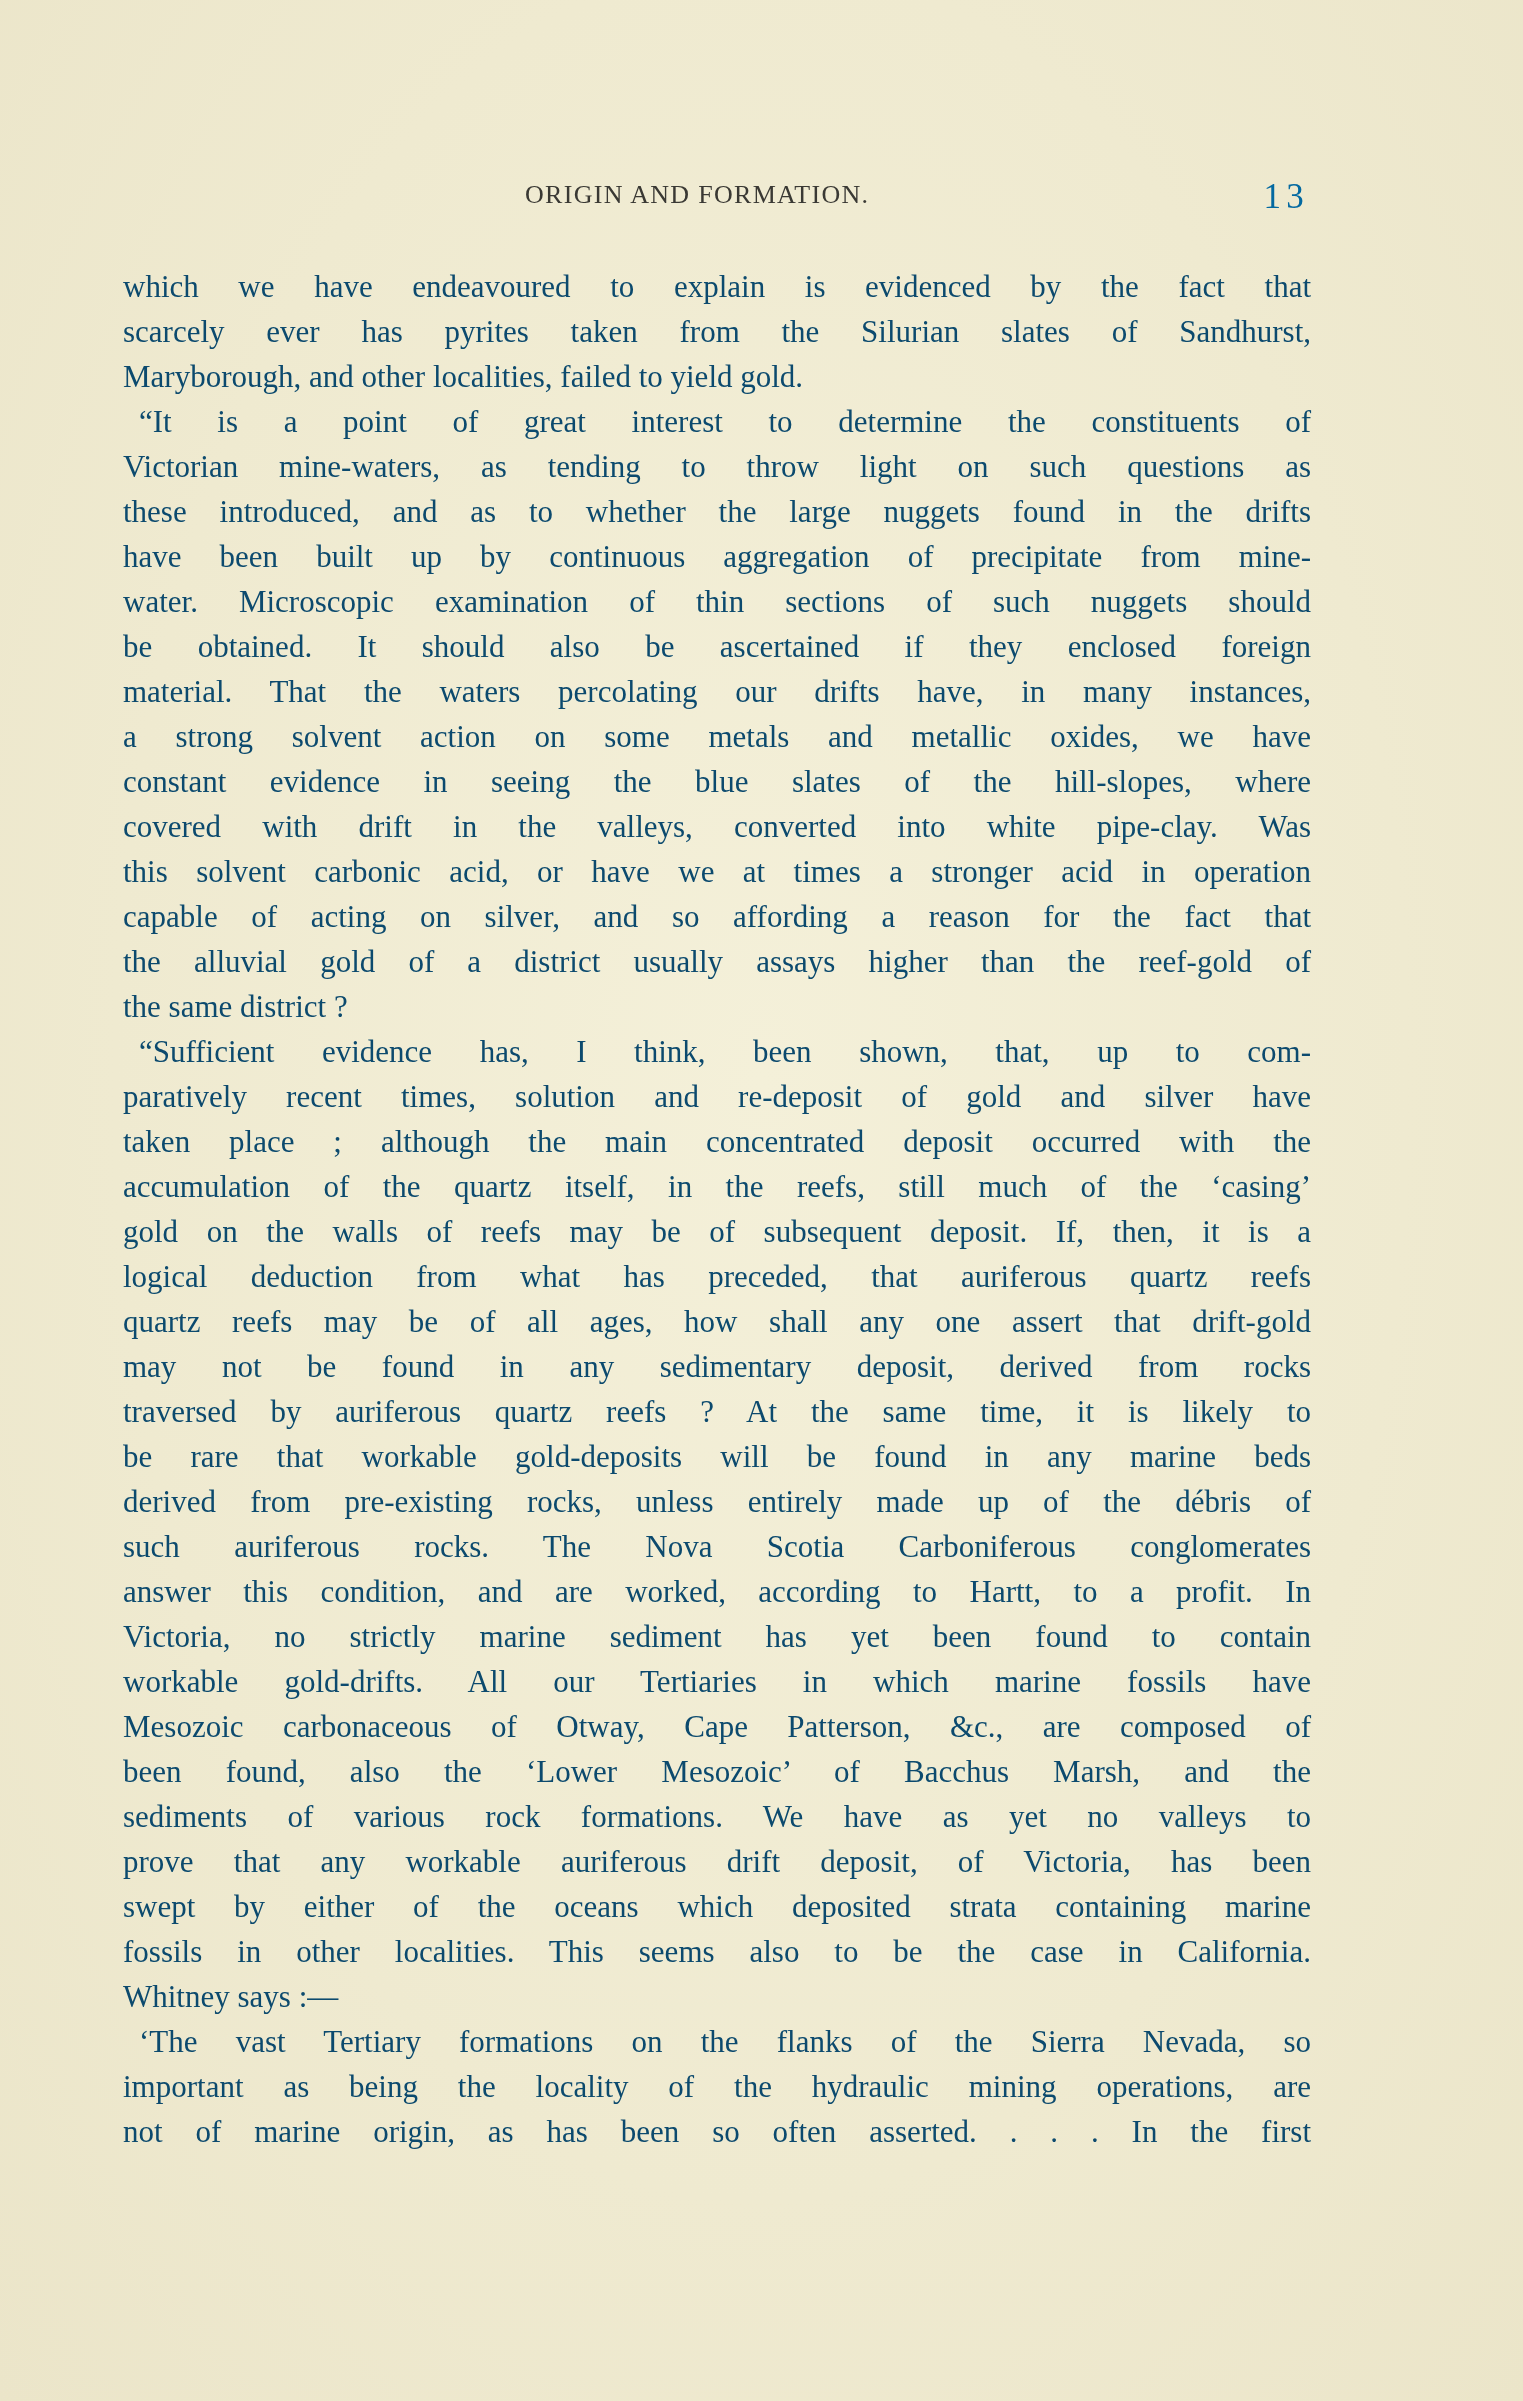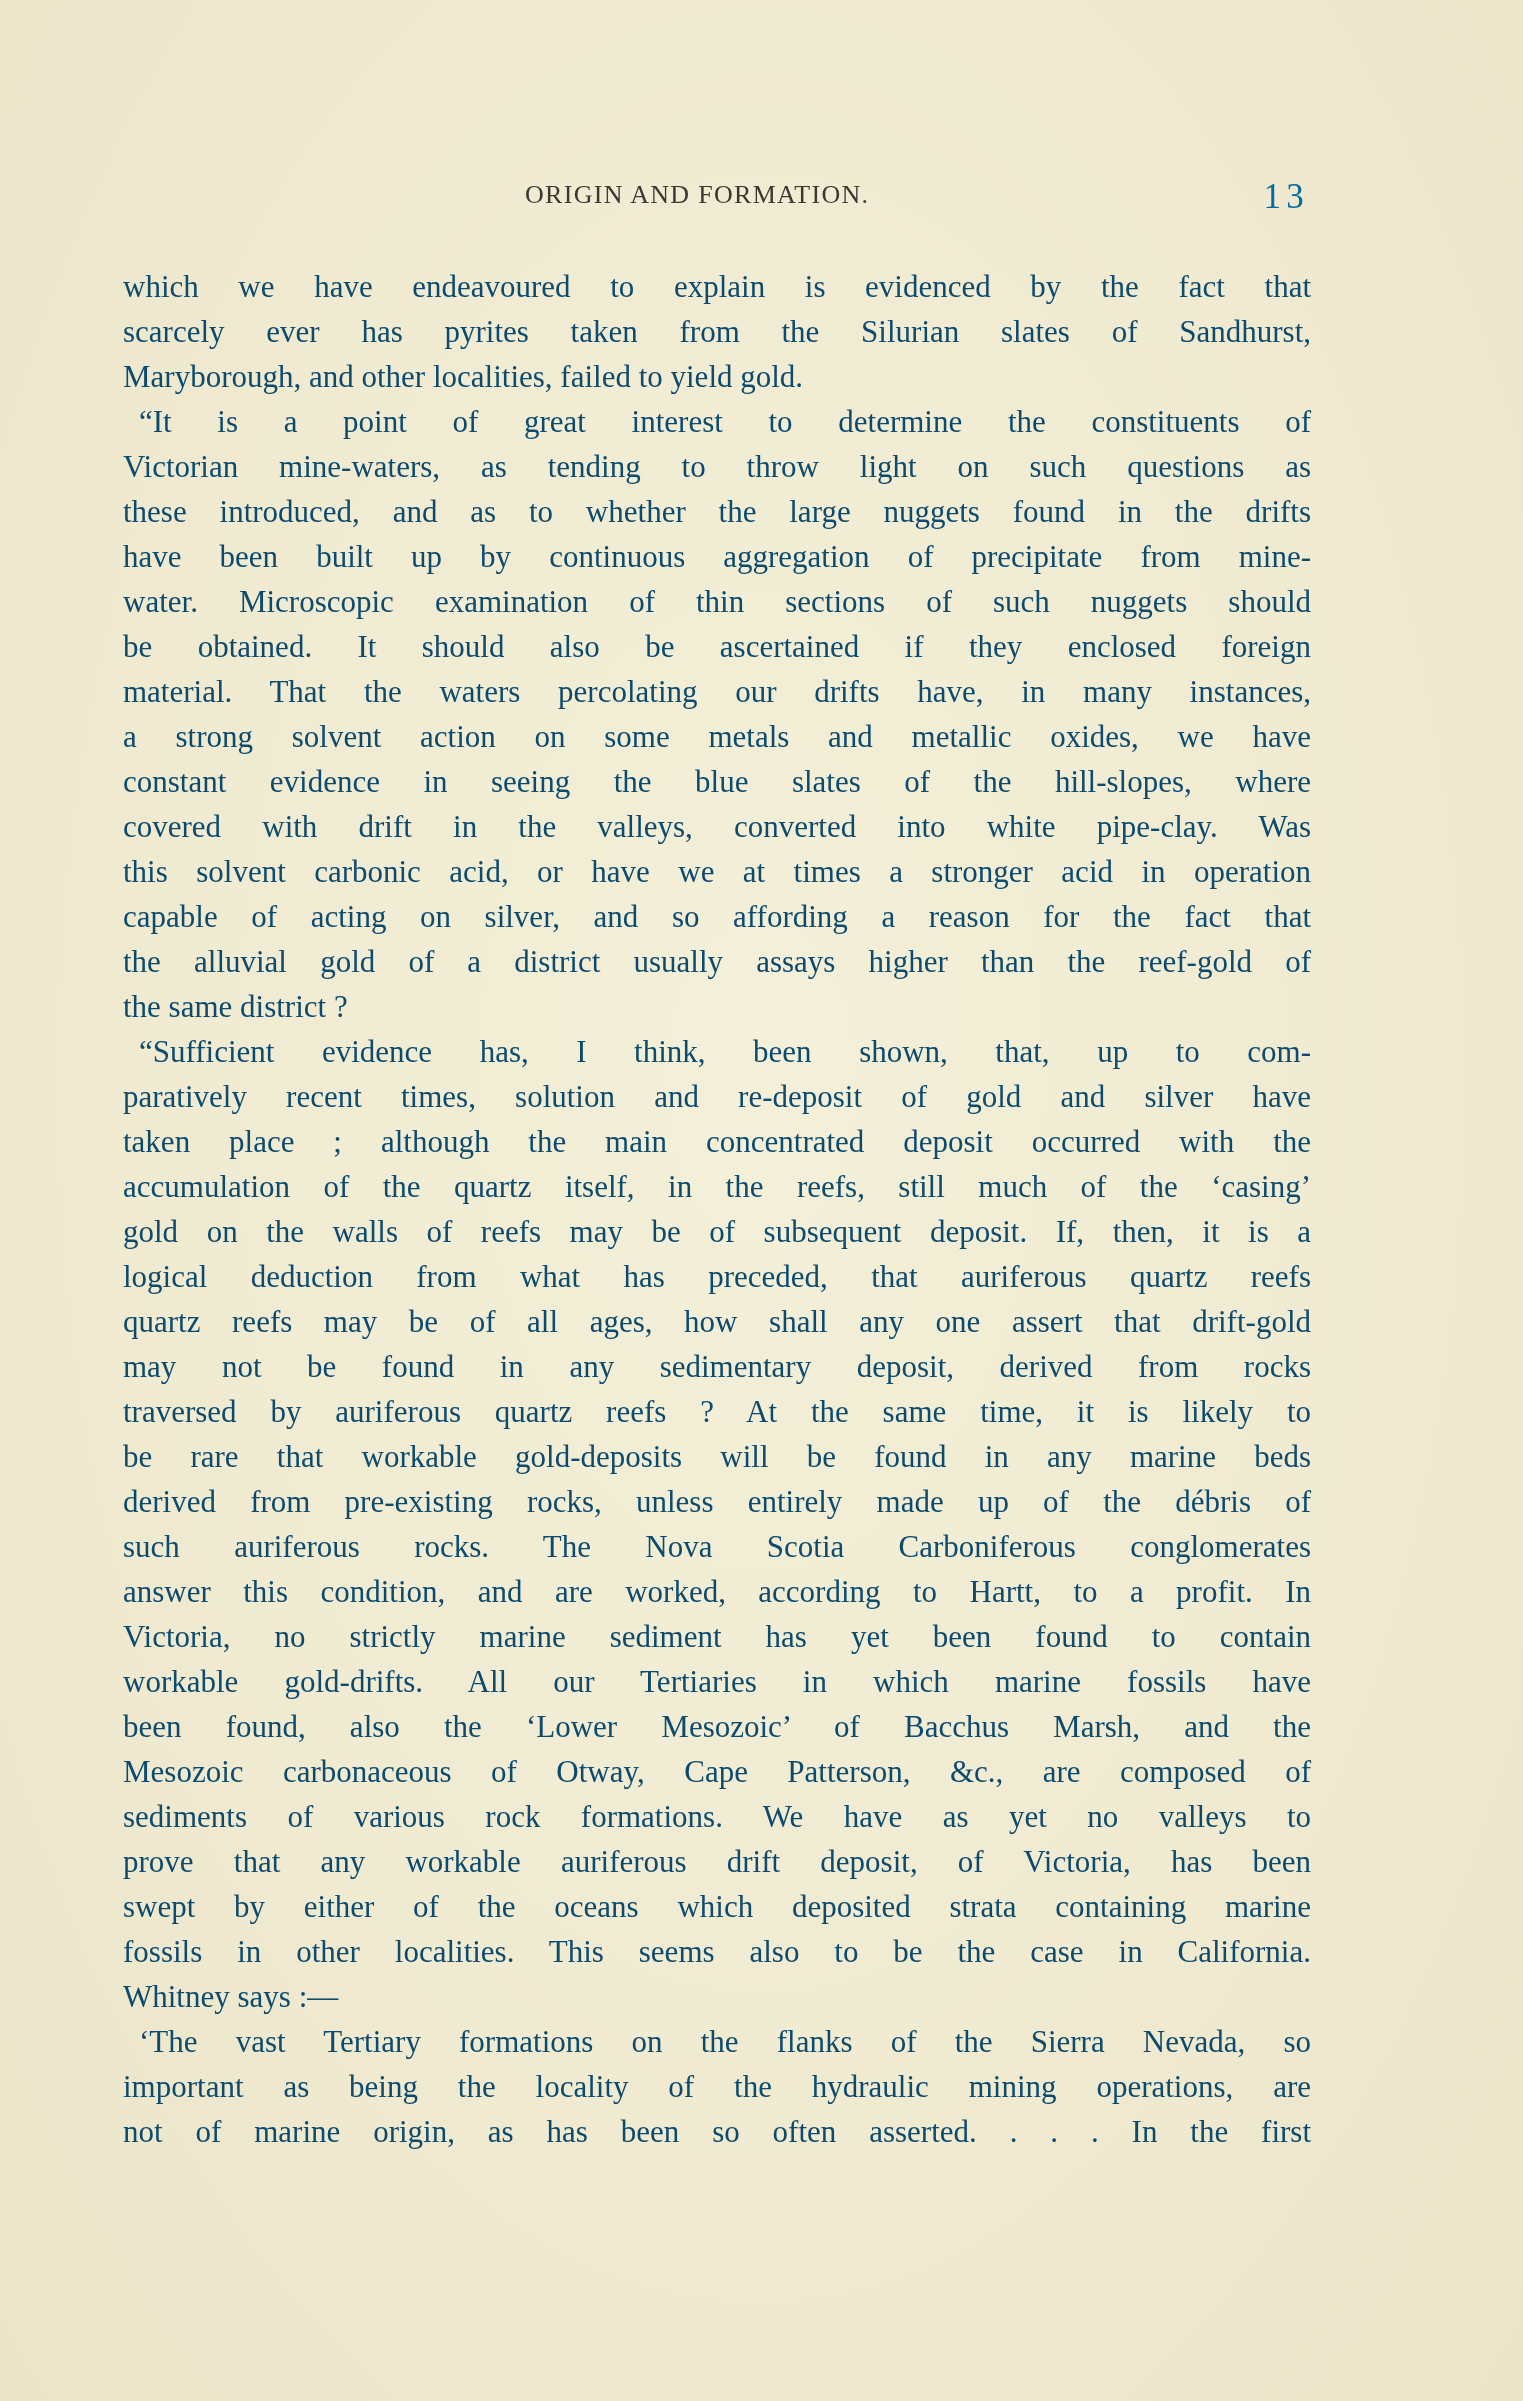--- a/index.html
+++ b/index.html
@@ -106,22 +106,22 @@
       <span class="line">logical deduction from what has preceded, that auriferous quartz reefs</span>
       <span class="line">quartz reefs may be of all ages, how shall any one assert that drift-gold</span>
       <span class="line">may not be found in any sedimentary deposit, derived from rocks</span>
       <span class="line">traversed by auriferous quartz reefs ?  At the same time, it is likely to</span>
       <span class="line">be rare that workable gold-deposits will be found in any marine beds</span>
       <span class="line">derived from pre-existing rocks, unless entirely made up of the débris of</span>
       <span class="line">such auriferous rocks.  The Nova Scotia Carboniferous conglomerates</span>
       <span class="line">answer this condition, and are worked, according to Hartt, to a profit.  In</span>
       <span class="line">Victoria, no strictly marine sediment has yet been found to contain</span>
       <span class="line">workable gold-drifts.  All our Tertiaries in which marine fossils have</span>
+      <span class="line">Mesozoic carbonaceous of Otway, Cape Patterson, &amp;c., are composed of</span>
       <span class="line">been found, also the ‘Lower Mesozoic’ of Bacchus Marsh, and the</span>
-      <span class="line">Mesozoic carbonaceous of Otway, Cape Patterson, &amp;c., are composed of</span>
       <span class="line">sediments of various rock formations.  We have as yet no valleys to</span>
       <span class="line">prove that any workable auriferous drift deposit, of Victoria, has been</span>
       <span class="line">swept by either of the oceans which deposited strata containing marine</span>
       <span class="line">fossils in other localities.  This seems also to be the case in California.</span>
       <span class="line last">Whitney says :—</span>
       <span class="line indent">‘The vast Tertiary formations on the flanks of the Sierra Nevada, so</span>
       <span class="line">important as being the locality of the hydraulic mining operations, are</span>
       <span class="line">not of marine origin, as has been so often asserted. . . .  In the first</span>
     </div>
 </div>

